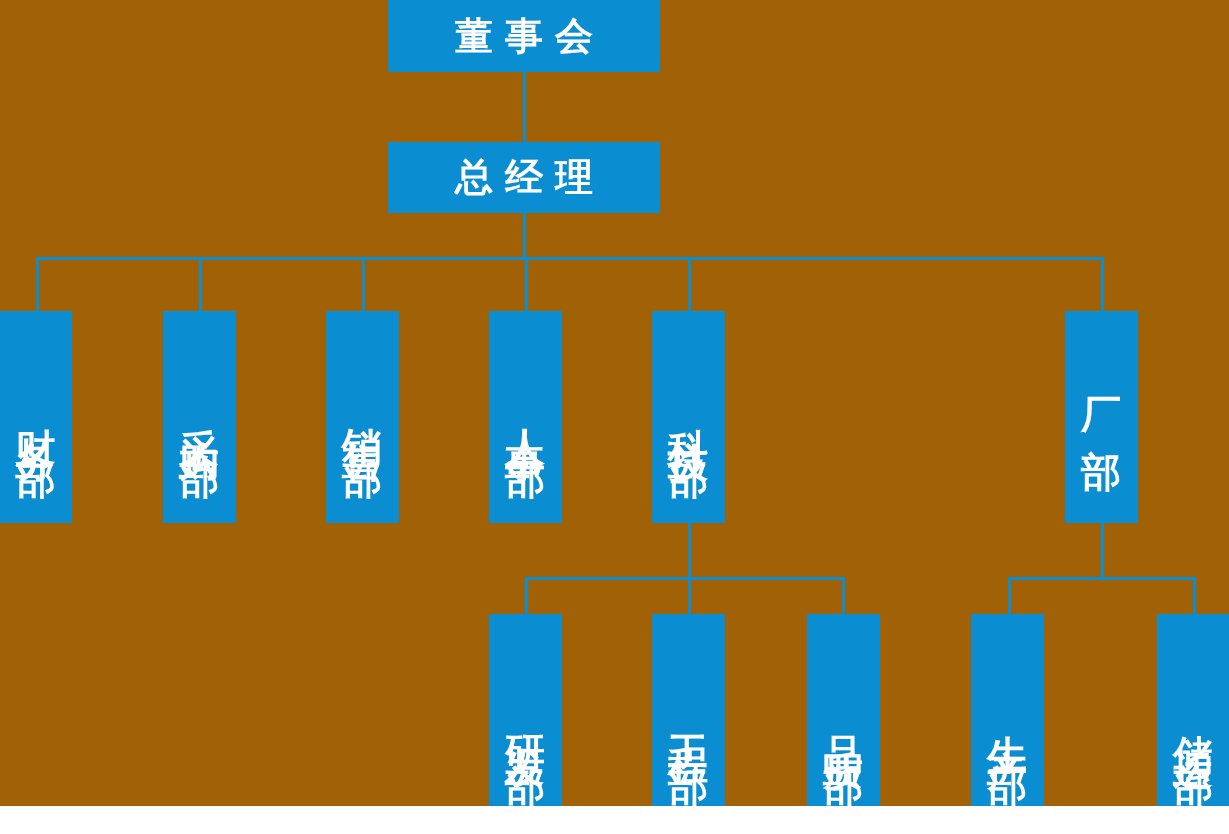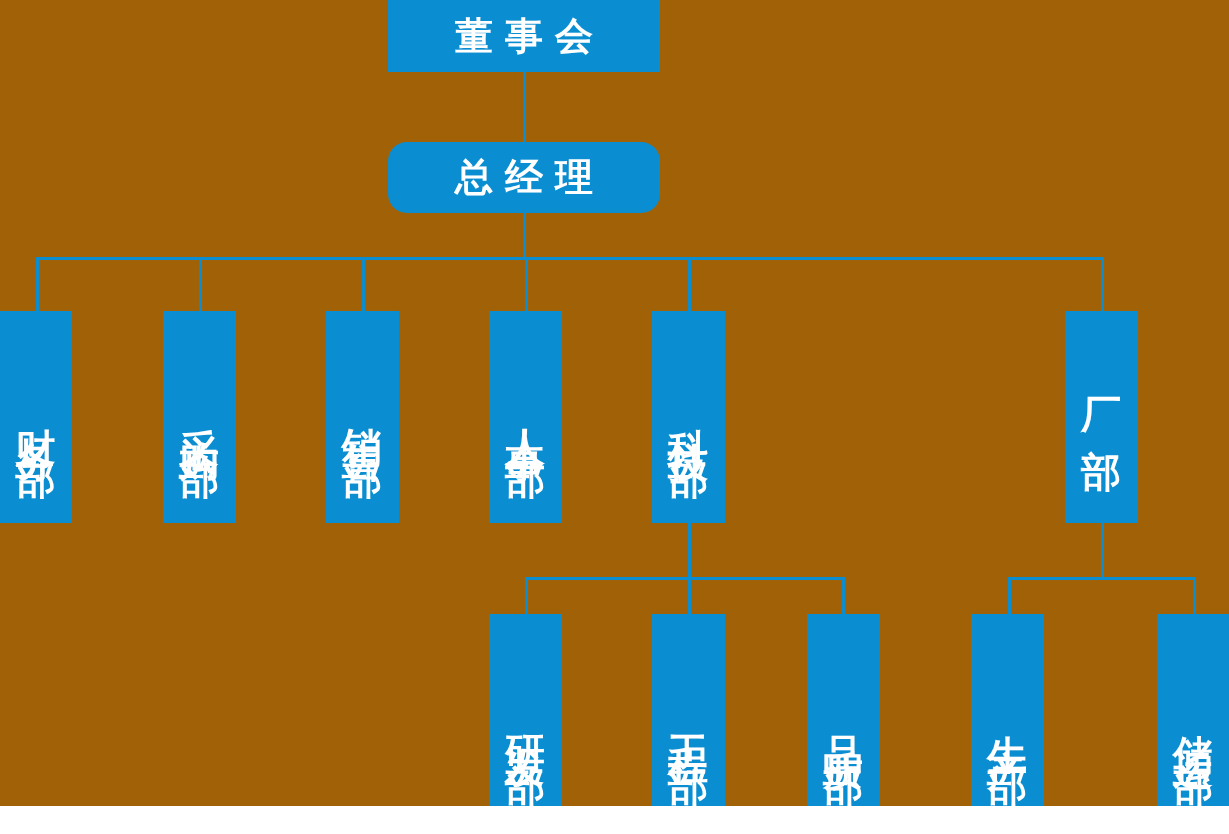--- a/index.html
+++ b/index.html
@@ -68,21 +68,21 @@
 <body>
 
 <div id="chart-root">
 
   <div class="node horiz" style="left:388px; top:0px; width:272px; height:72px;">
     <span class="node-label">董事会</span>
   </div>
 
   <div class="conn v" style="left:523px; top:72px; height:70px;"></div>
 
-  <div class="node horiz" style="left:388px; top:142px; width:272px; height:71px;border-radius:19px;">
+  <div class="node horiz" style="left:388px; top:142px; width:272px; height:71px;">
     <span class="node-label">总经理</span>
   </div>
 
   <div class="conn v" style="left:523px; top:213px; height:47px;"></div>
 
   <div class="conn h" style="left:36px; top:257px; width:1068px;"></div>
 
   <div class="conn v" style="left:36px; top:257px; height:54px;"></div>
   <div class="conn v" style="left:199px; top:257px; height:54px;"></div>
   <div class="conn v" style="left:362px; top:257px; height:54px;"></div>

